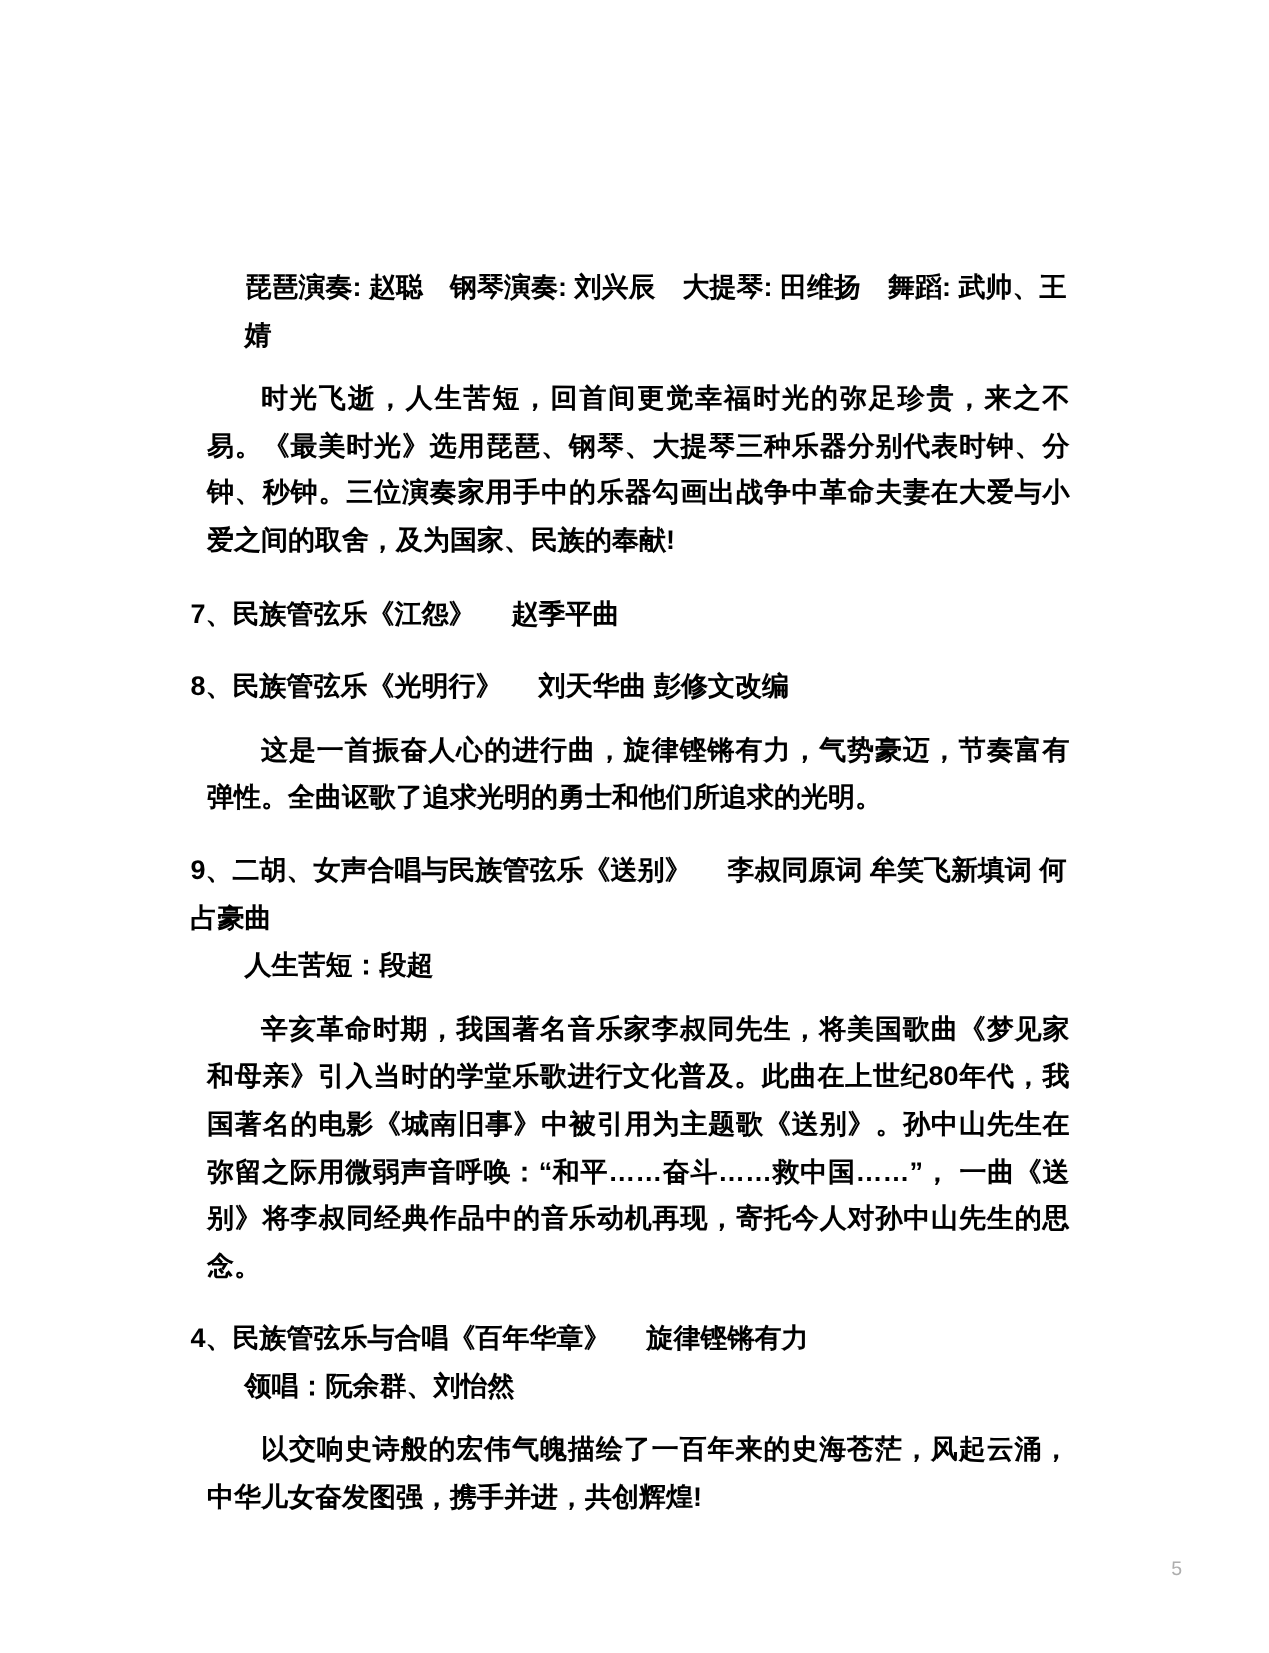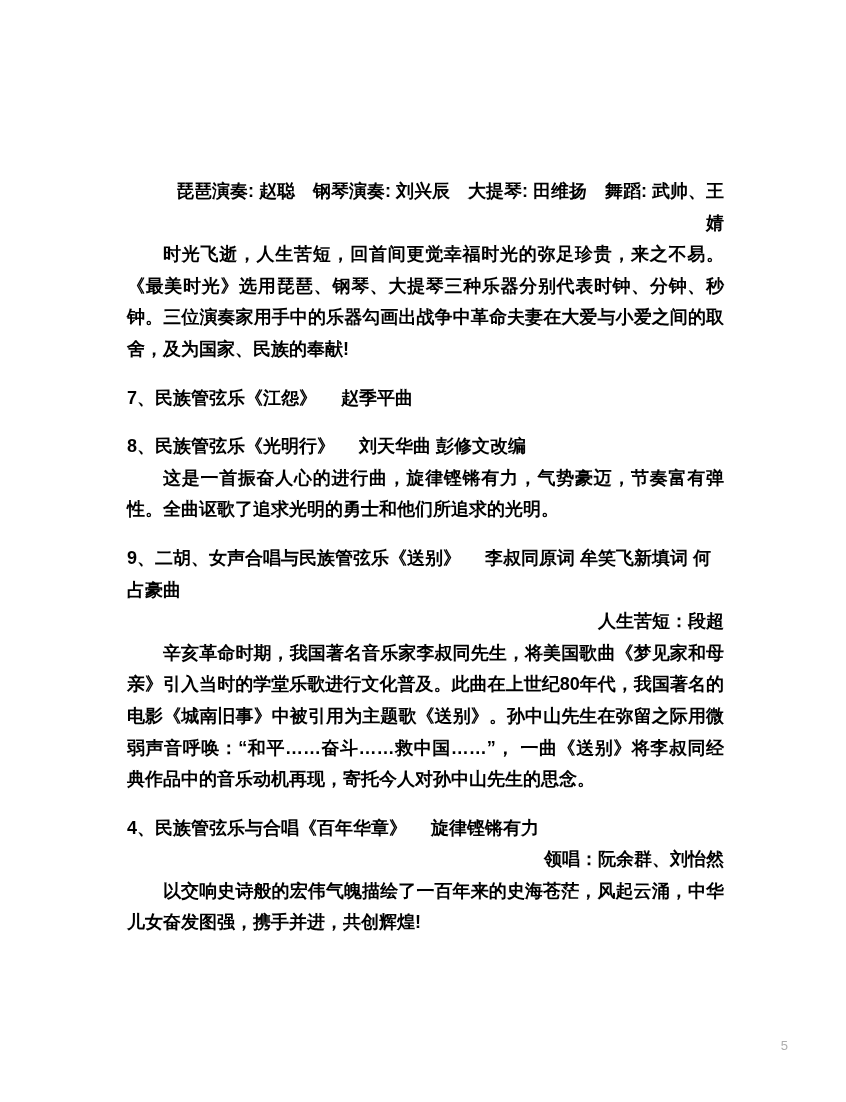--- a/index.html
+++ b/index.html
@@ -30,27 +30,27 @@
     margin-top: 17px;
   }
   .heading {
     text-align: left;
   }
   .heading .credit {
     margin-left: 24px;
   }
   .performer {
     padding-left: 36px;
-    text-align: right;
+    text-align: left;
     white-space: pre-wrap;
   }
   .para {
     text-indent: 2em;
     text-align: justify;
-    margin: 0;
+    margin: 11px;
   }
   .page-number {
     position: absolute;
     right: 58px;
     top: 1036px;
     font-size: 13px;
     line-height: 20px;
     color: #aeaeae;
     font-weight: 400;
   }

